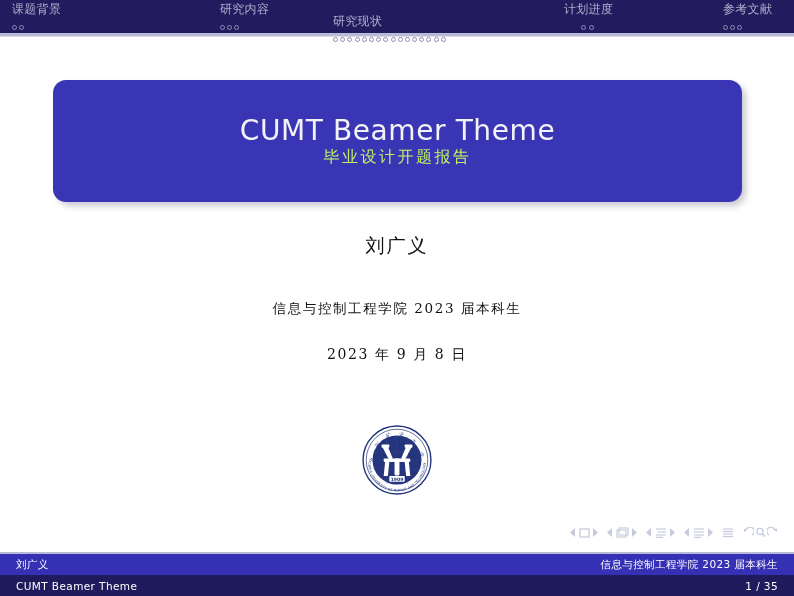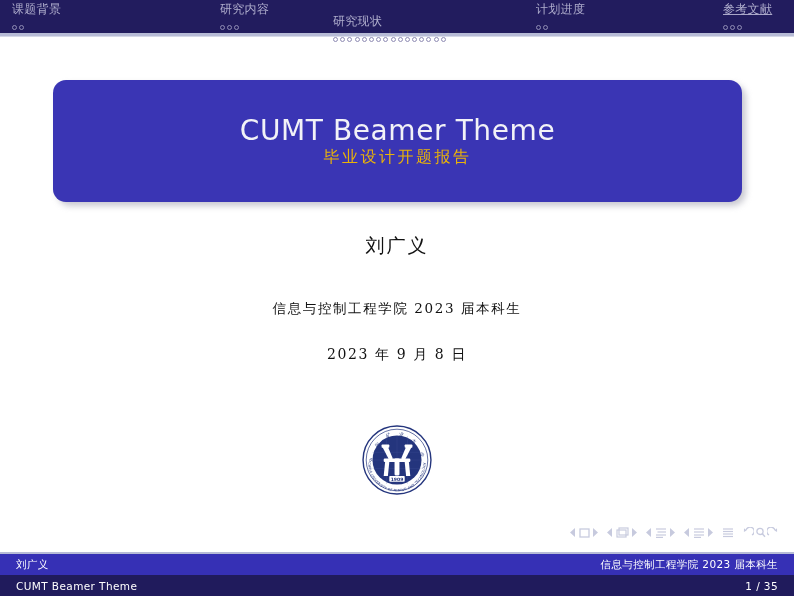--- a/index.html
+++ b/index.html
@@ -107,21 +107,21 @@
   .title-main {
     color: #f2f2f7;
     font-size: 28px;
     font-family: "DejaVu Sans", "Liberation Sans", sans-serif;
     font-weight: 400;
     letter-spacing: 0.6px;
     line-height: 1.2;
     text-align: center;
   }
   .title-sub {
-    color: #eab308;
+    color: #bef264;
     font-size: 16px;
     font-family: "DejaVu Serif", "Liberation Serif", serif;
     letter-spacing: 2.5px;
     text-align: left;
   }
 
   
   .meta {
     position: absolute;
     left: 0;
@@ -235,25 +235,25 @@
     <span class="nav-dots"><span class="nav-dot"></span><span class="nav-dot"></span></span>
   </div>
   <div class="nav-section" id="nav-sec-1" style="left: 178px; margin-left: 42px;">
     <span class="nav-label">研究内容</span>
     <span class="nav-dots"><span class="nav-dot"></span><span class="nav-dot"></span><span class="nav-dot"></span></span>
   </div>
   <div class="nav-section" id="nav-sec-2" style="left: 333px; margin-top: 12px;">
     <span class="nav-label">研究现状</span>
     <span class="nav-dots"><span class="nav-dot"></span><span class="nav-dot"></span><span class="nav-dot"></span><span class="nav-dot"></span><span class="nav-dot"></span><span class="nav-dot"></span><span class="nav-dot"></span><span class="nav-dot"></span><span class="nav-dot"></span><span class="nav-dot"></span><span class="nav-dot"></span><span class="nav-dot"></span><span class="nav-dot"></span><span class="nav-dot"></span><span class="nav-dot"></span><span class="nav-dot"></span></span>
   </div>
-  <div class="nav-section" id="nav-sec-3" style="left: 536px;">
+  <div class="nav-section" id="nav-sec-3" style="left: 564px; text-align: center;">
     <span class="nav-label">计划进度</span>
     <span class="nav-dots"><span class="nav-dot"></span><span class="nav-dot"></span></span>
   </div>
-  <div class="nav-section" id="nav-sec-4" style="left: 723px; text-decoration: underline;">
+  <div class="nav-section" id="nav-sec-4" style="left: 723px;">
     <span class="nav-label">参考文献</span>
     <span class="nav-dots"><span class="nav-dot"></span><span class="nav-dot"></span><span class="nav-dot"></span></span>
   </div>
 
   <div class="titlebox-shadow"></div>
   <div class="titlebox">
     <div class="title-main">CUMT Beamer Theme</div>
     <div class="title-sub">毕业设计开题报告</div>
   </div>
 

